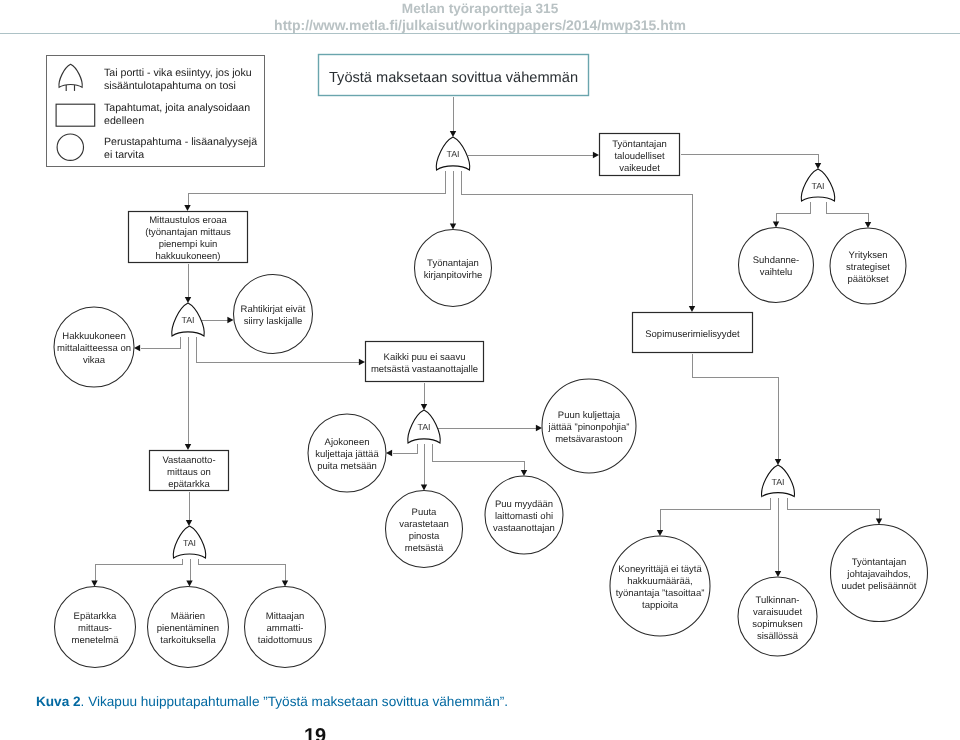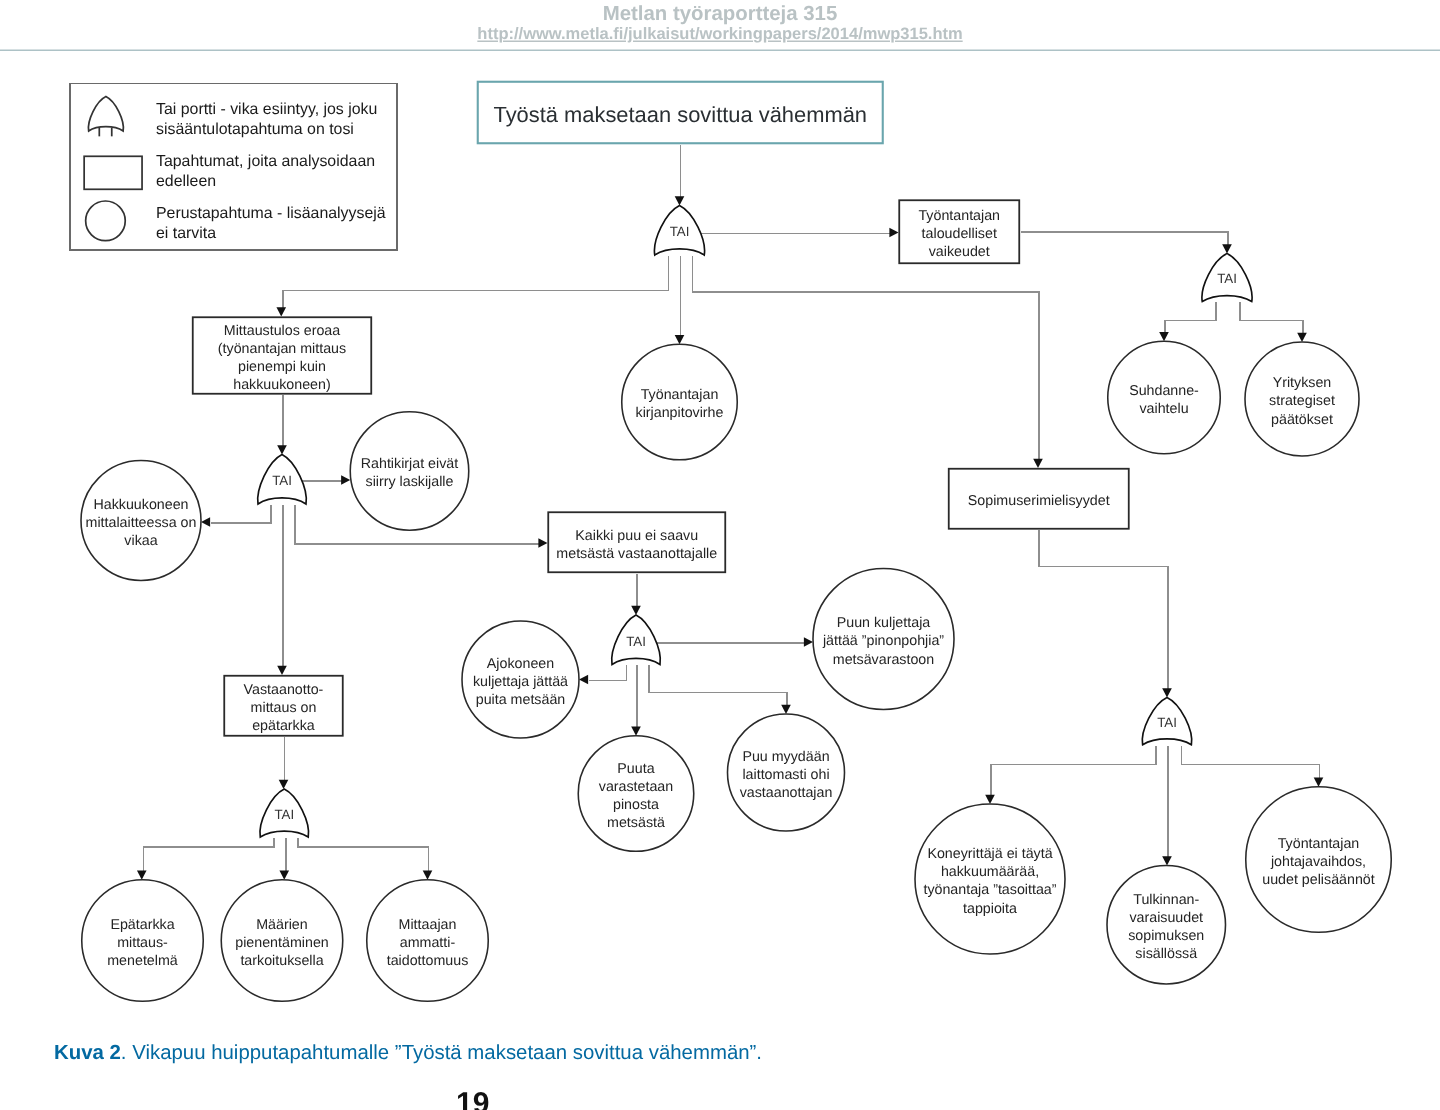--- a/index.html
+++ b/index.html
@@ -3,21 +3,21 @@
 <meta charset="utf-8">
 <style>
   html,body{margin:0;padding:0;}
   body{width:960px;height:740px;background:#ffffff;font-family:"Liberation Sans",sans-serif;overflow:hidden;
        -webkit-font-smoothing:antialiased;text-rendering:geometricPrecision;}
   svg text{-webkit-font-smoothing:antialiased;}
   #page{position:relative;width:960px;height:740px;}
 
   .hdr{position:absolute;left:0;right:0;text-align:center;color:#b9c2c4;font-weight:bold;line-height:1;}
   .hdr1{top:1.6px;font-size:13.6px;}
-  .hdr2{top:18.2px;font-size:11px;text-decoration:underline;}
+  .hdr2{top:18.2px;font-size:14px;}
   .hdrrule{position:absolute;left:0;top:32.5px;width:960px;height:1.4px;background:#adc2c6;}
 
   .caption{position:absolute;left:3px;top:695px;font-size:13.6px;line-height:1;color:#0369a1;margin-left:33px;}
   .caption b{font-weight:bold;}
   .pagenum{position:absolute;left:304px;top:725.5px;font-size:20px;line-height:1;font-weight:bold;color:#111;}
 
   svg.diagram{position:absolute;left:0;top:0;}
 </style>
 </head>
 <body>

